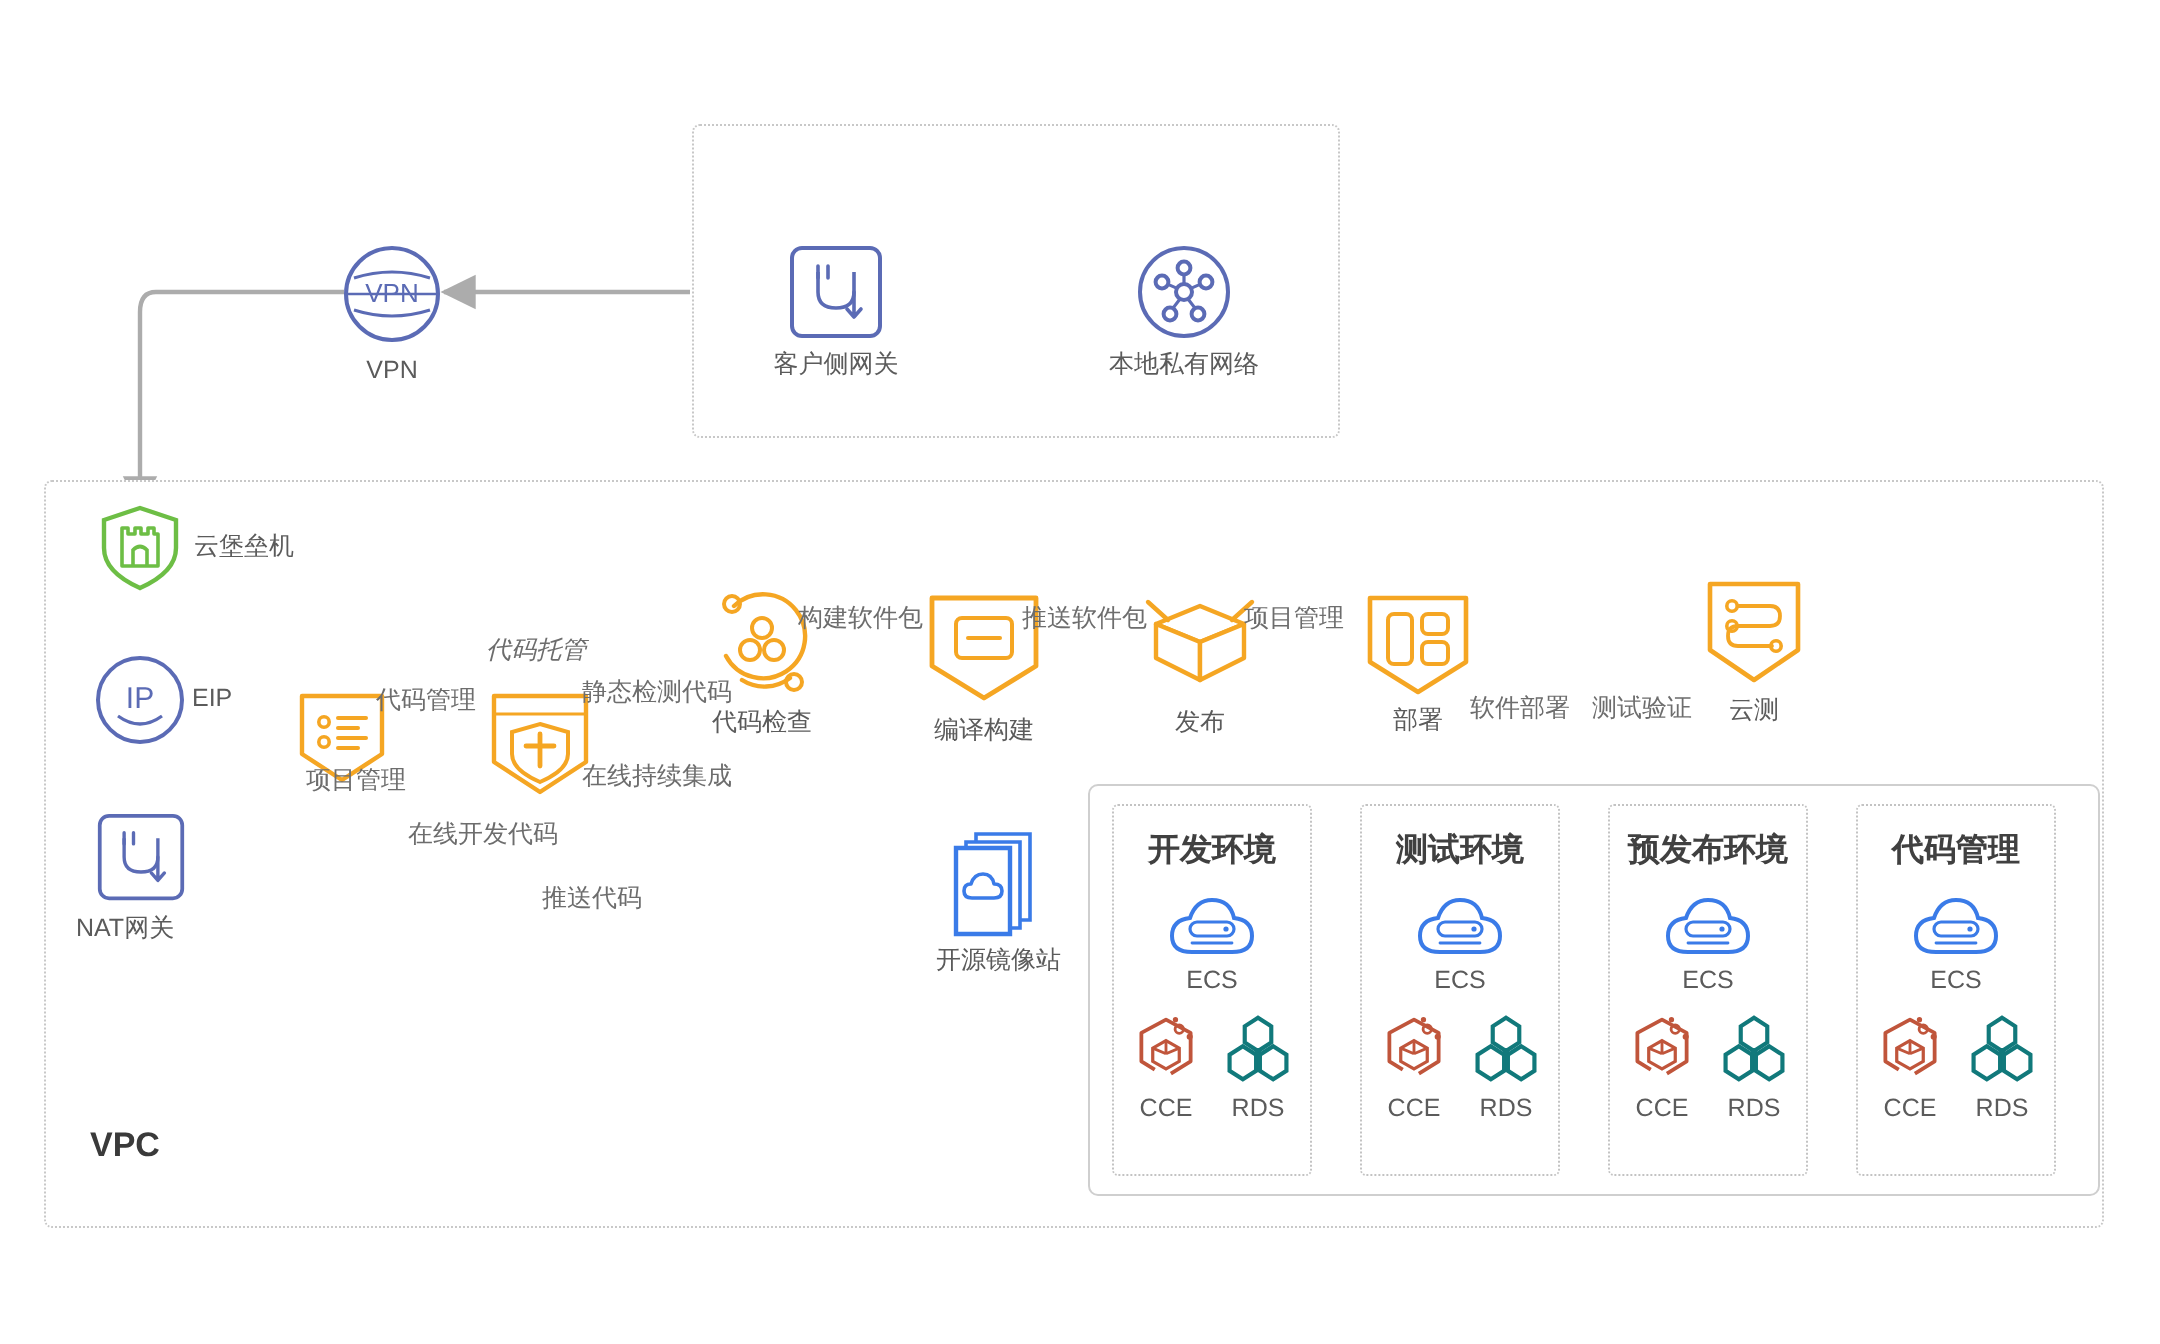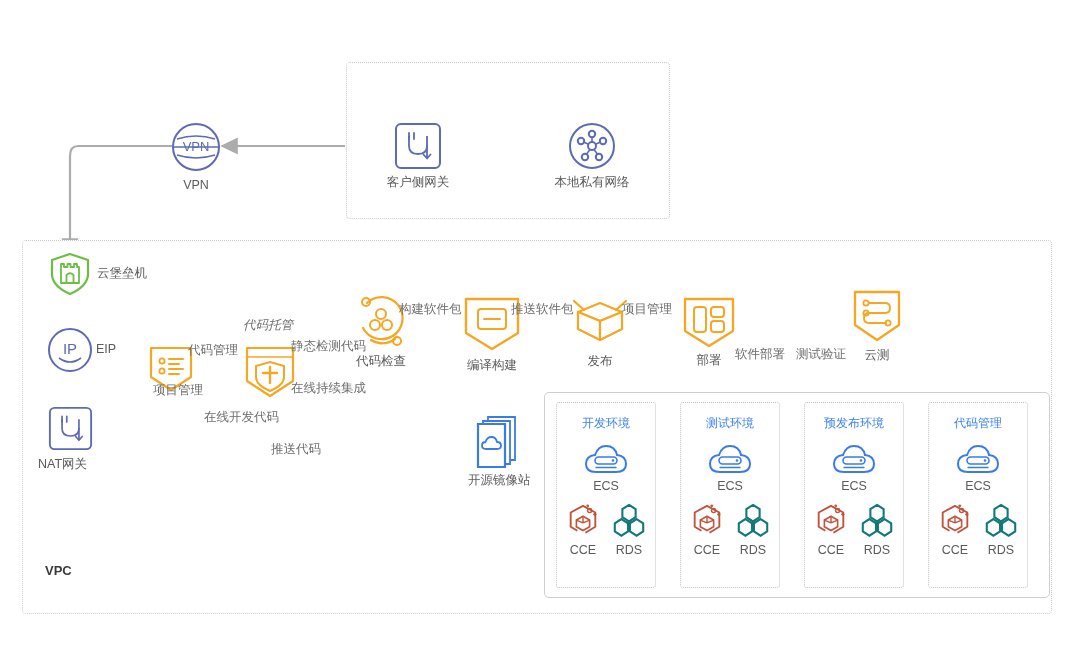--- a/index.html
+++ b/index.html
@@ -5,22 +5,22 @@
   html,body{margin:0;padding:0;background:#ffffff;}
   body{width:1080px;height:672px;position:relative;overflow:hidden;
        font-family:"Liberation Sans","DejaVu Sans",sans-serif;color:#4a4a4a;}
   .canvas{position:absolute;left:0;top:0;width:1080px;height:672px;}
   svg.layer{position:absolute;left:0;top:0;width:1080px;height:672px;overflow:visible;}
   .node{position:absolute;}
   .lbl{position:absolute;font-size:12.5px;color:#5b5b5b;white-space:nowrap;
        text-align:center;line-height:1.2;}
   .lbl.edge{color:#6d6d6d;font-size:12.5px;}
   .nodelabel{position:absolute;font-size:12.5px;color:#5b5b5b;white-space:nowrap;text-align:center;}
-  .vpc-label{position:absolute;font-size:13px;font-weight:bold;color:#3a3a3a;}
-  .env-title{font-size:12px;color:#3b82f6;text-align:center;white-space:nowrap;}
+  .vpc-label{position:absolute;font-size:17px;font-weight:bold;color:#3a3a3a;}
+  .env-title{font-size:16px;color:#404040;text-align:center;white-space:nowrap;font-weight:bold;}
   .env-box{position:absolute;border:1.4px dotted #c3c3c3;border-radius:3px;
            background:#fff;display:flex;flex-direction:column;align-items:center;}
   .env-inner-wrap{position:absolute;border:1.3px solid #cfcfcf;border-radius:5px;background:#fff;}
   .vpc-box{position:absolute;border:1.5px dotted #c8c8c8;border-radius:4px;background:#fff;}
   .top-box{position:absolute;border:1.5px dotted #c8c8c8;border-radius:4px;background:#fff;}
   .svc-label{font-size:12.5px;color:#5b5b5b;text-align:center;margin-top:4px;white-space:nowrap;}
   .icon-cell{display:flex;flex-direction:column;align-items:center;}
 </style>
 </head>
 <body>

